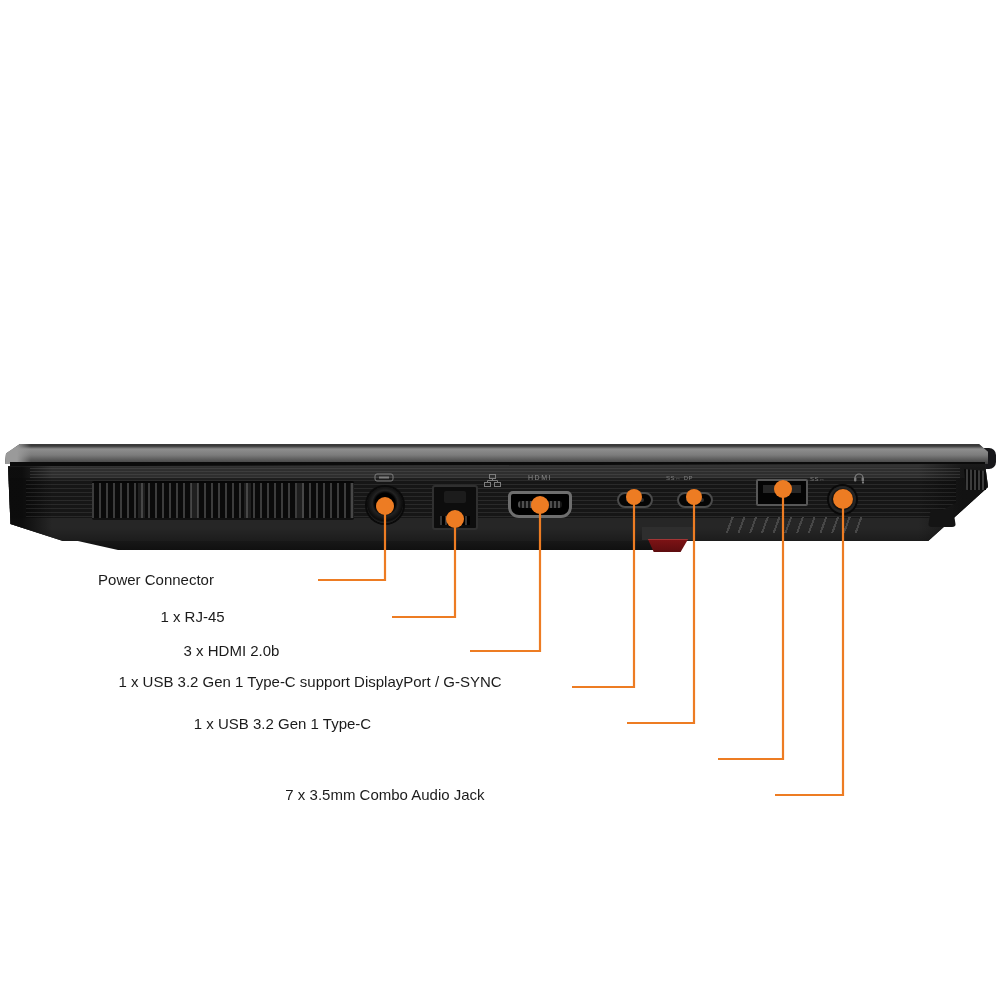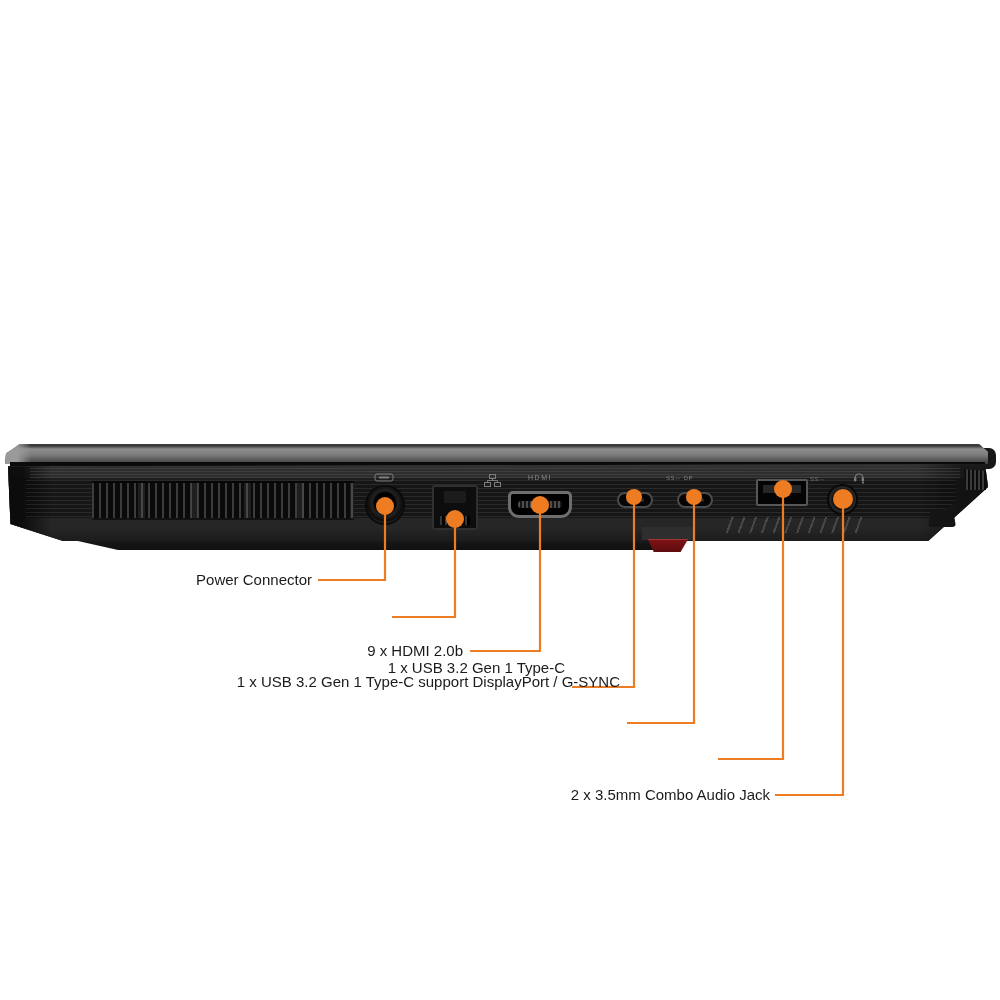--- a/index.html
+++ b/index.html
@@ -137,21 +137,21 @@
     position:absolute;left:928px;top:510px;width:28px;height:17px;z-index:4;
     background:#141414;border-radius:2px 2px 4px 4px;
     clip-path:polygon(10% 0,90% 0,100% 100%,0 100%);
   }
 
   
   .callout-svg{position:absolute;left:0;top:0;z-index:8;pointer-events:none;}
   .callout-svg path{stroke:var(--accent,#ED7C23);stroke-width:2.2;fill:none;}
   .callout-svg circle{fill:var(--accent,#ED7C23);}
   .label{
-    position:absolute;left:0;height:20px;line-height:20px;text-align:right;z-index:9;
+    position:absolute;left:0;height:20px;line-height:20px;text-align:center;z-index:9;
     font-size:15px;color:var(--label-text,#1b1b1b);white-space:nowrap;
   }
 </style>
 </head>
 <body>
 
 <div class="stage">
   <div class="laptop">
 
     <div class="lid-bumper"></div>
@@ -222,17 +222,18 @@
     <circle cx="385" cy="506" r="9"></circle>
     <circle cx="455" cy="519" r="9"></circle>
     <circle cx="540" cy="505" r="9"></circle>
     <circle cx="634" cy="497" r="8"></circle>
     <circle cx="694" cy="497" r="8"></circle>
     <circle cx="783" cy="489" r="9"></circle>
     <circle cx="843" cy="499" r="10"></circle>
   </svg>
 
   <div class="label" style="width:312px;top:570px">Power Connector</div>
-  <div class="label" style="width:463px;top:641px">9 x HDMI 2.0b</div>
-  <div class="label" style="width:565px;top:658px">1 x USB 3.2 Gen 1 Type-C</div>
+  <div class="label" style="width:385px;top:607px">1 x RJ-45</div>
+  <div class="label" style="width:463px;top:641px">3 x HDMI 2.0b</div>
+  <div class="label" style="width:565px;top:714px">1 x USB 3.2 Gen 1 Type-C</div>
   <div class="label" style="width:620px;top:672px">1 x USB 3.2 Gen 1 Type-C support DisplayPort / G-SYNC</div>
-  <div class="label" style="width:770px;top:785px">2 x 3.5mm Combo Audio Jack</div>
+  <div class="label" style="width:770px;top:785px">7 x 3.5mm Combo Audio Jack</div>
 </div>
 
 </body></html>

